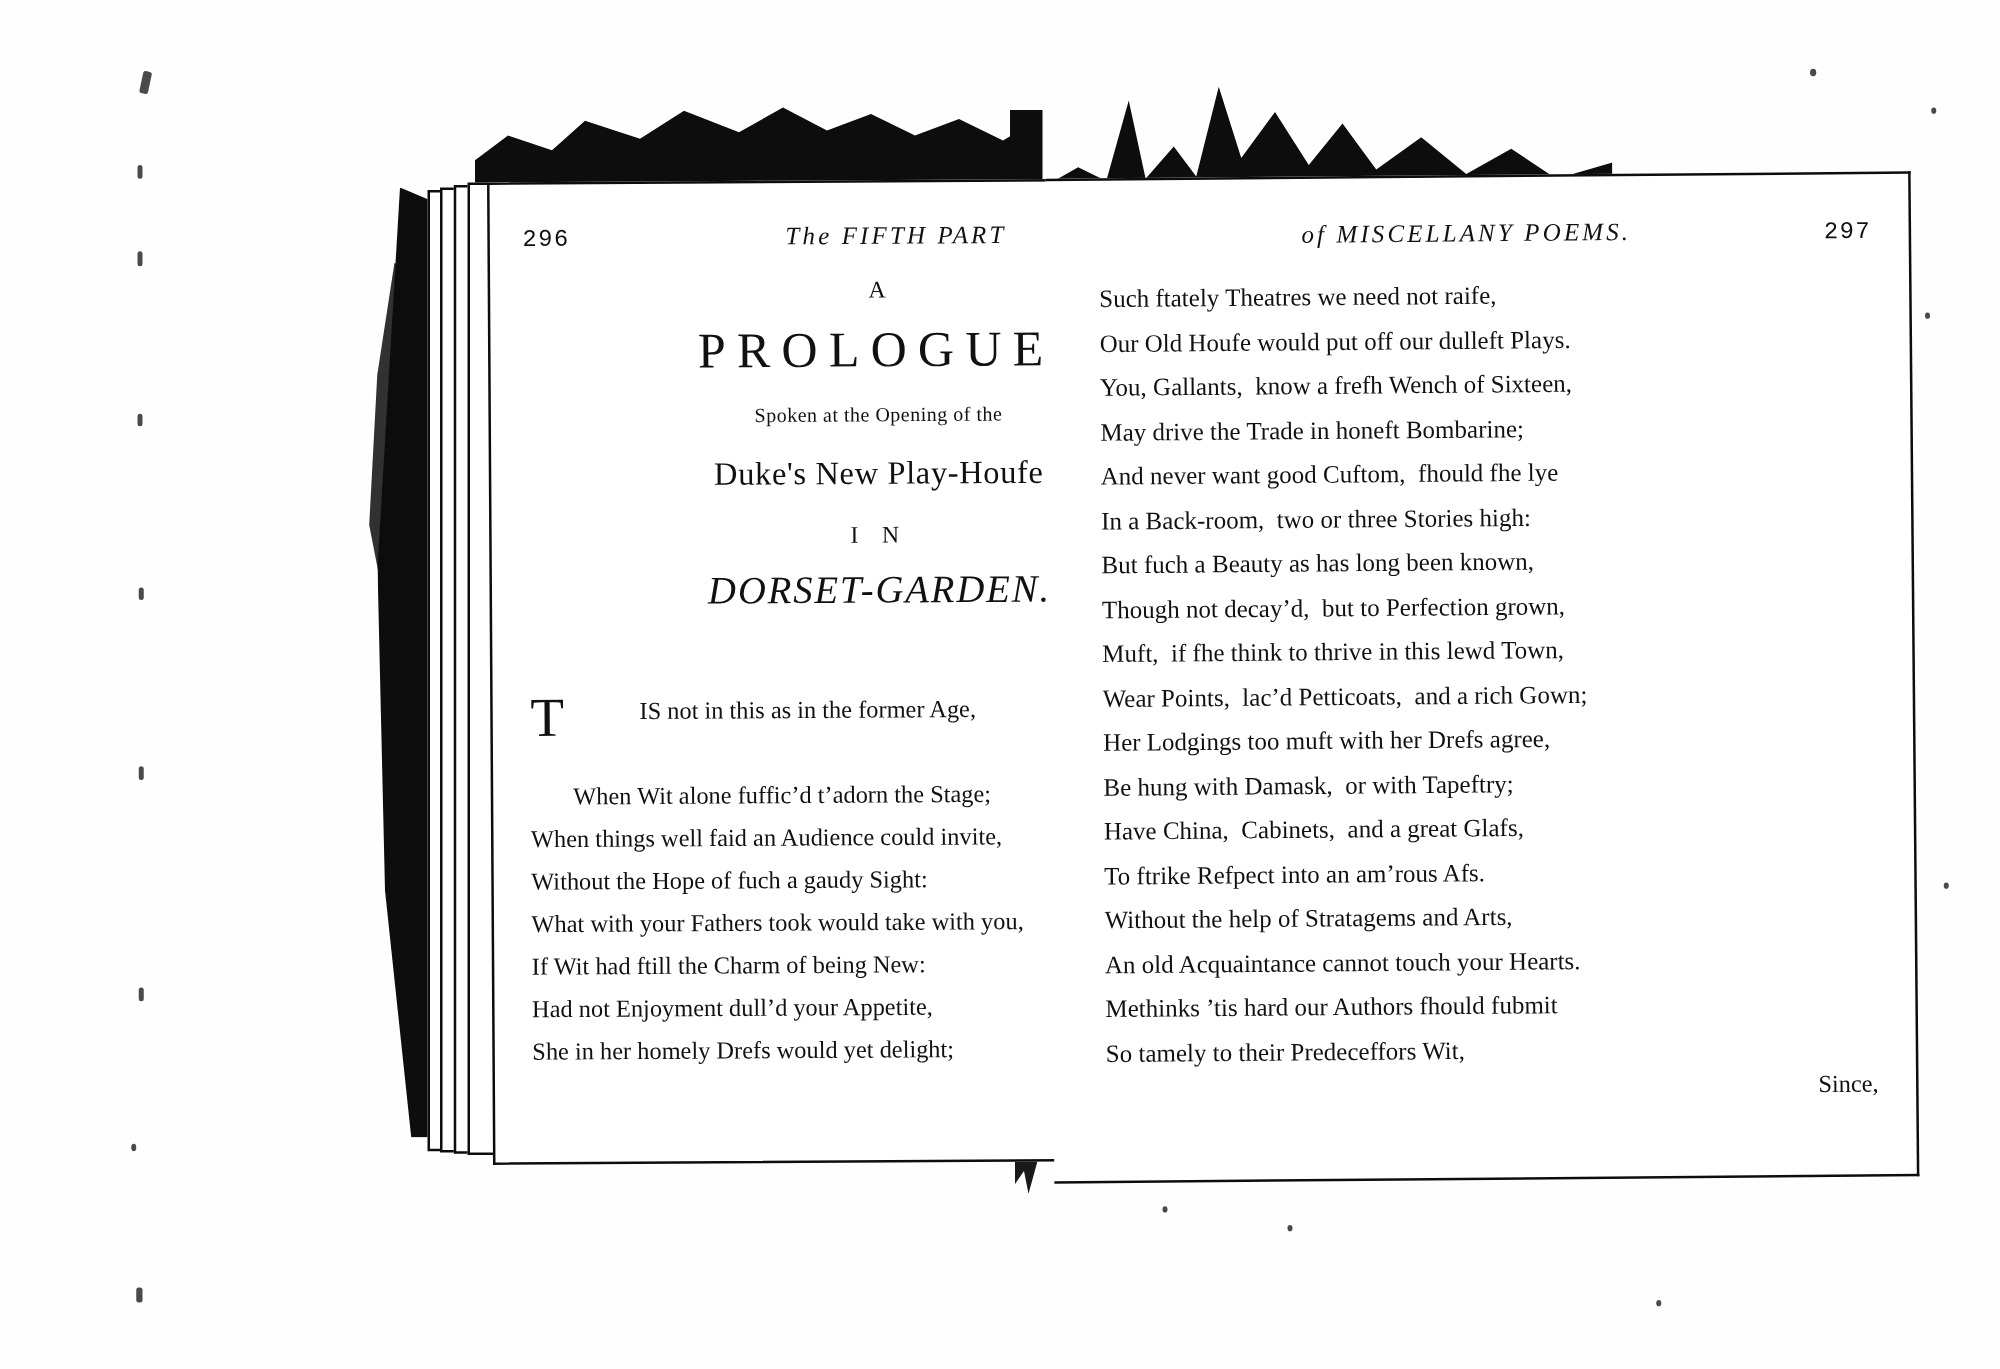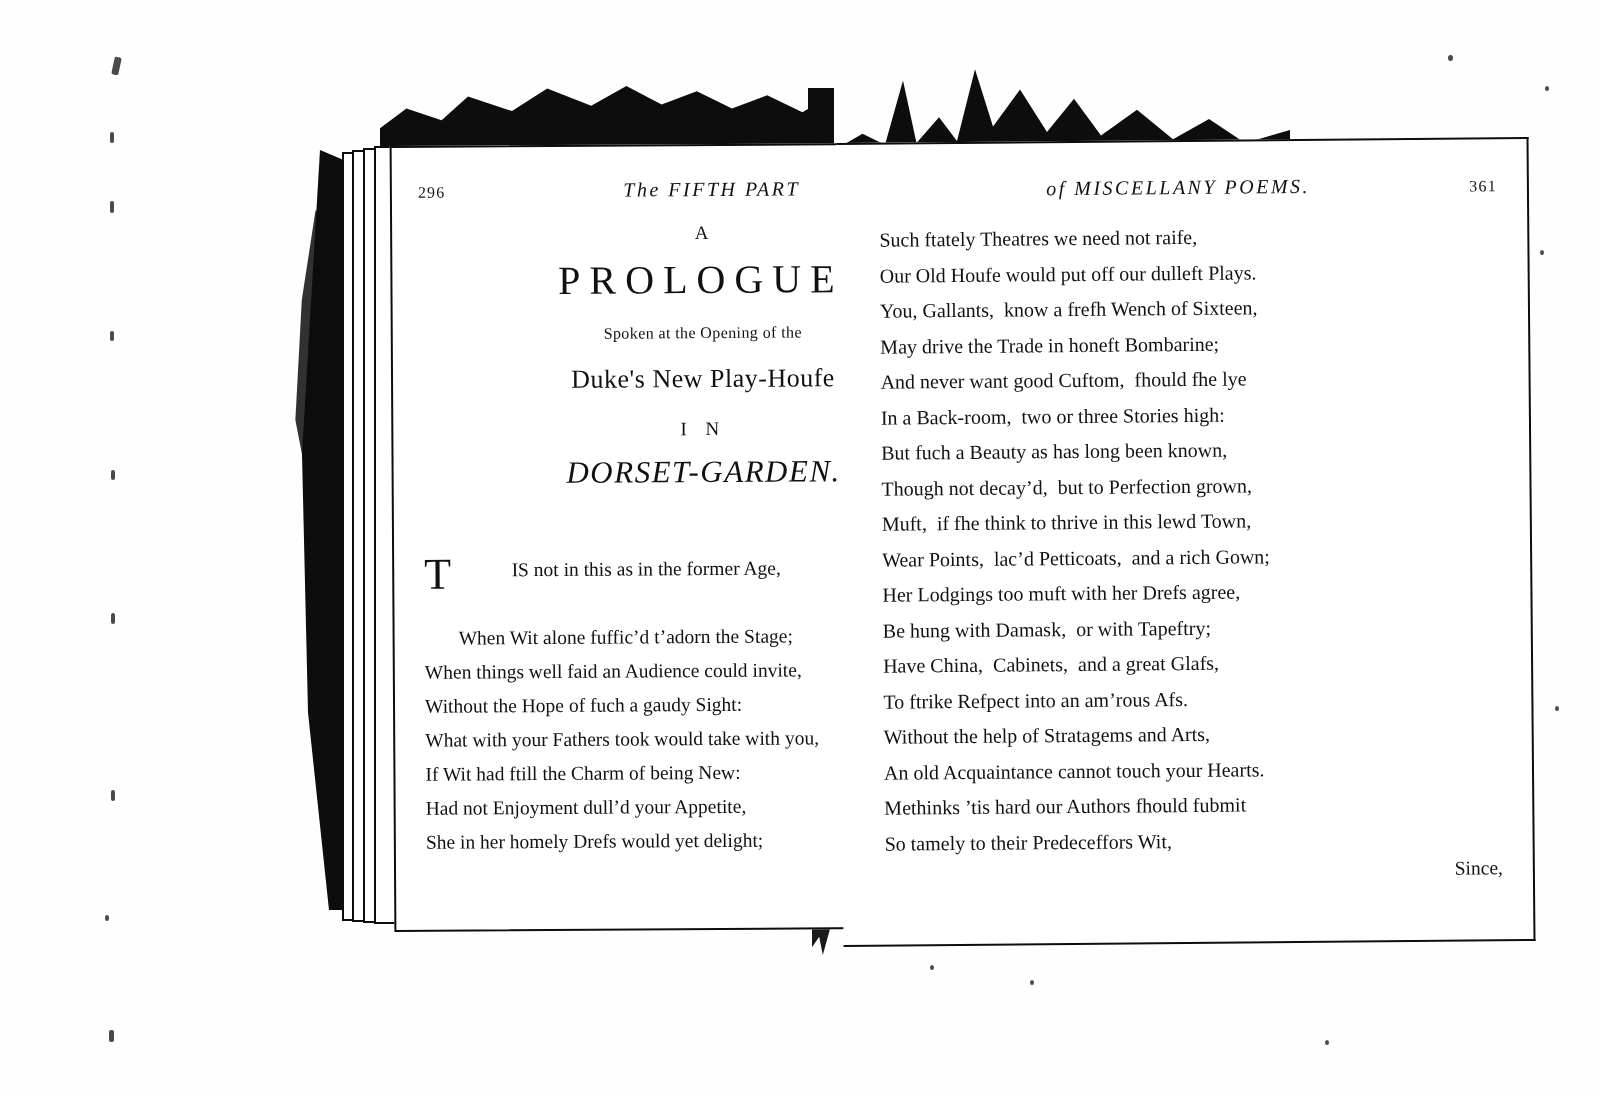--- a/index.html
+++ b/index.html
@@ -65,22 +65,22 @@
   }
 
   .running-head {
     display: flex;
     align-items: baseline;
     font-size: 19px;
     letter-spacing: 1.2px;
   }
 
   .folio {
-    font-size: 16px;
-    font-family: Liberation Serif, serif;
+    font-size: 19px;
+    font-family: Liberation Mono, monospace;
   }
 
   .head-title {
     font-style: italic;
     font-family: "Liberation Serif", serif;
     letter-spacing: 2.5px;
     font-size: 20px;
   }
 
   .centered { text-align: center; }
@@ -250,21 +250,21 @@
         <div class="catchword" style="position:absolute;left:0;top:652px;width:540px;">Such</div>
       </div>
     </div>
 
     <div class="page tilt-b" style="left:540px;top:80px;width:690px;height:800px;border:2px solid #0d0d0d;
                 border-left:none;">
       <div class="page-inner">
 
         <div class="running-head" style="position:absolute;left:50px;top:34px;width:610px;">
           <span class="head-title" style="flex:1;text-align:center;">of MISCELLANY POEMS.</span>
-          <span class="folio">361</span>
+          <span class="folio">297</span>
         </div>
 
         <div style="position:absolute;left:42px;top:78px;width:620px;">
           <div class="right-line">Such ftately Theatres we need not raife,</div>
           <div class="right-line">Our Old Houfe would put off our dulleft Plays.</div>
           <div class="right-line">You, Gallants,  know a frefh Wench of Sixteen,</div>
           <div class="right-line">May drive the Trade in honeft Bombarine;</div>
           <div class="right-line">And never want good Cuftom,  fhould fhe lye</div>
           <div class="right-line">In a Back-room,  two or three Stories high:</div>
           <div class="right-line">But fuch a Beauty as has long been known,</div>

